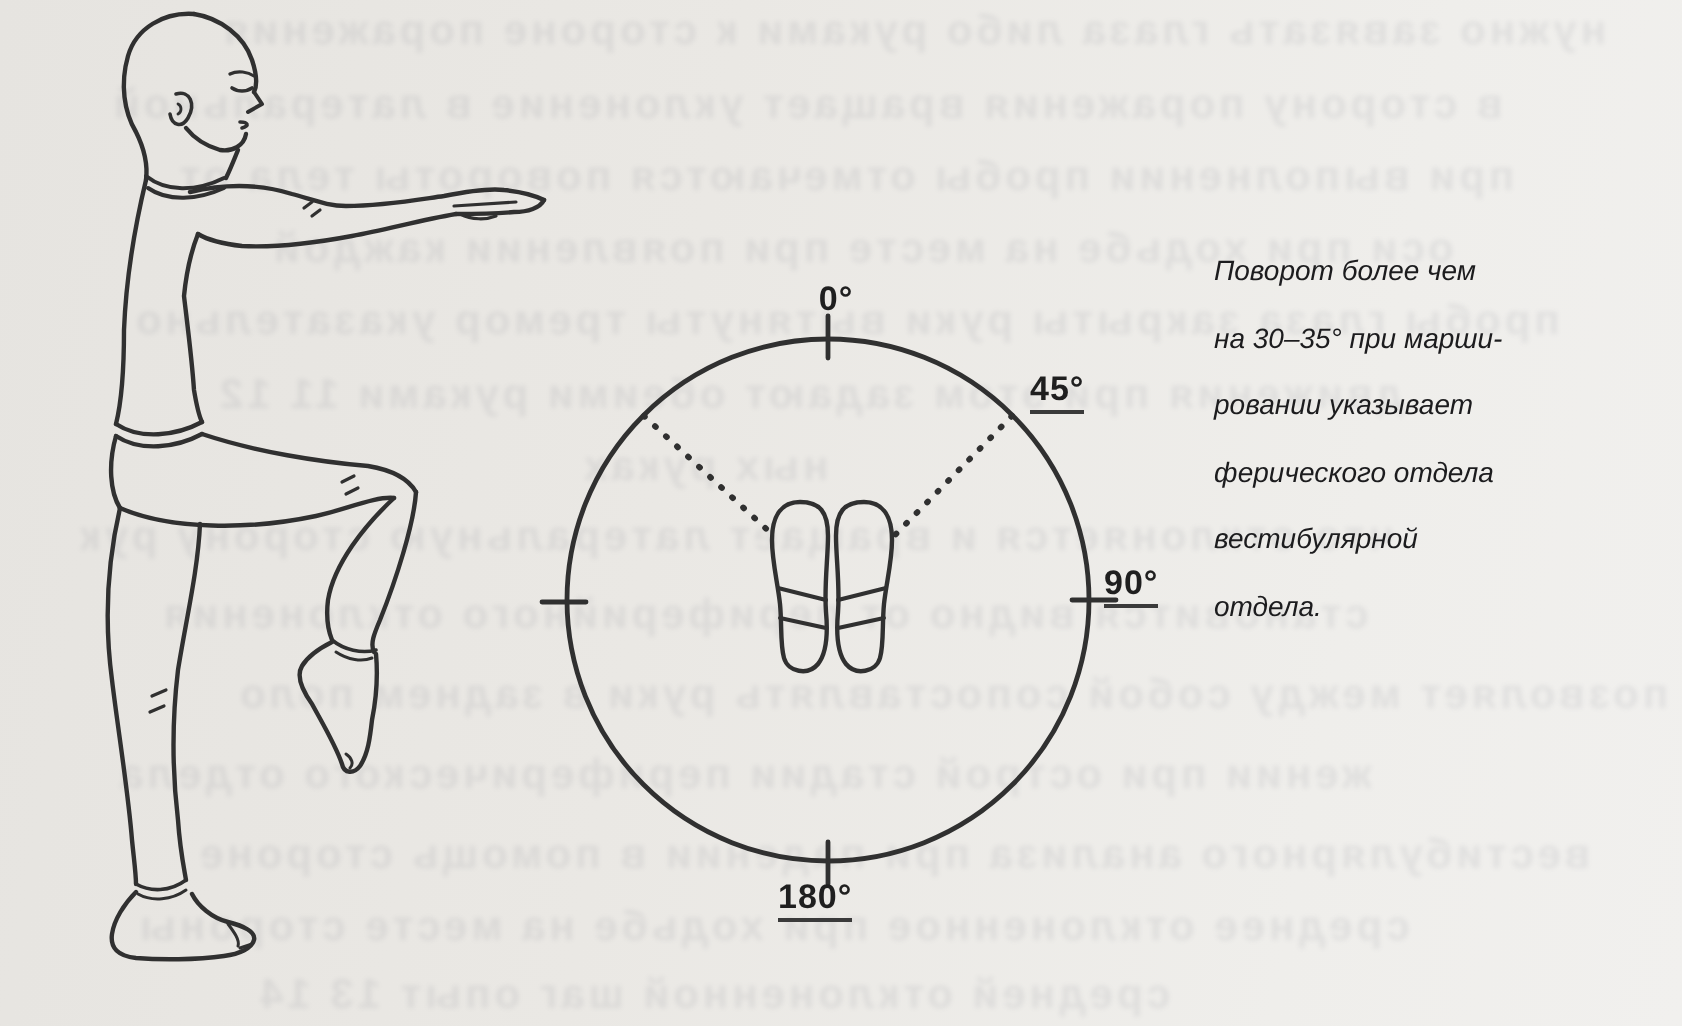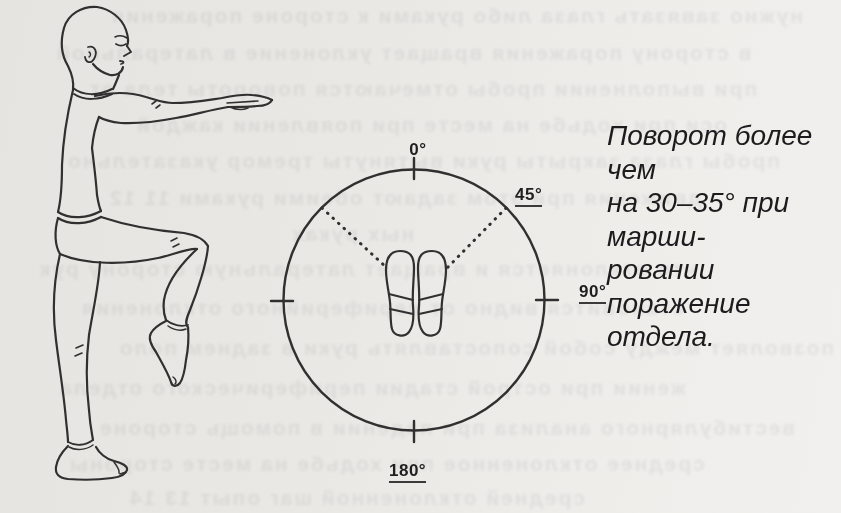--- a/index.html
+++ b/index.html
@@ -35,26 +35,26 @@
     fill:none;stroke:#303030;stroke-linecap:round;stroke-linejoin:round;
   }
 
   .deg-label{
     position:absolute;color:#1f1f1f;font-weight:bold;font-size:17px;
     line-height:1;letter-spacing:.5px;
   }
   .deg-label.underlined{border-bottom:2px solid #3a3a3a;padding-bottom:2px;}
   .deg-0{left:404px;top:141px;width:28px;text-align:center;}
   .deg-45{left:515px;top:186px;}
-  .deg-90{left:579px;top:283px;text-align:center;}
-  .deg-180{left:389px;top:440px;margin-top:22px;}
+  .deg-90{left:552px;top:283px;text-align:center;}
+  .deg-180{left:389px;top:440px;}
 
   .caption{
     position:absolute;left:607px;top:119px;width:232px;
-    font-style:italic;font-size:28px;line-height:33.5px;color:#1c1c1e;
+    font-style:italic;font-size:14px;line-height:33.5px;color:#1c1c1e;
   }
   .caption .cap-line{display:block;}
 </style>
 </head>
 <body>
 
 <div class="page">
 
   <div class="bleed">
     <div class="bleed-line">нужно завязать глаза либо руками к стороне поражения</div>
@@ -161,17 +161,19 @@
   </svg>
 
   <div class="deg-label deg-0">0°</div>
   <div class="deg-label deg-45 underlined">45°</div>
   <div class="deg-label deg-90 underlined">90°</div>
   <div class="deg-label deg-180 underlined">180°</div>
 
   <div class="caption">
     <span class="cap-line">Поворот более чем</span>
     <span class="cap-line">на 30–35° при марши-</span>
-    <span class="cap-line">ровании поражение</span>
+    <span class="cap-line">ровании указывает</span>
+    <span class="cap-line">ферического отдела</span>
+    <span class="cap-line">вестибулярной</span>
     <span class="cap-line">отдела.</span>
   </div>
 
 </div>
 
 </body></html>

